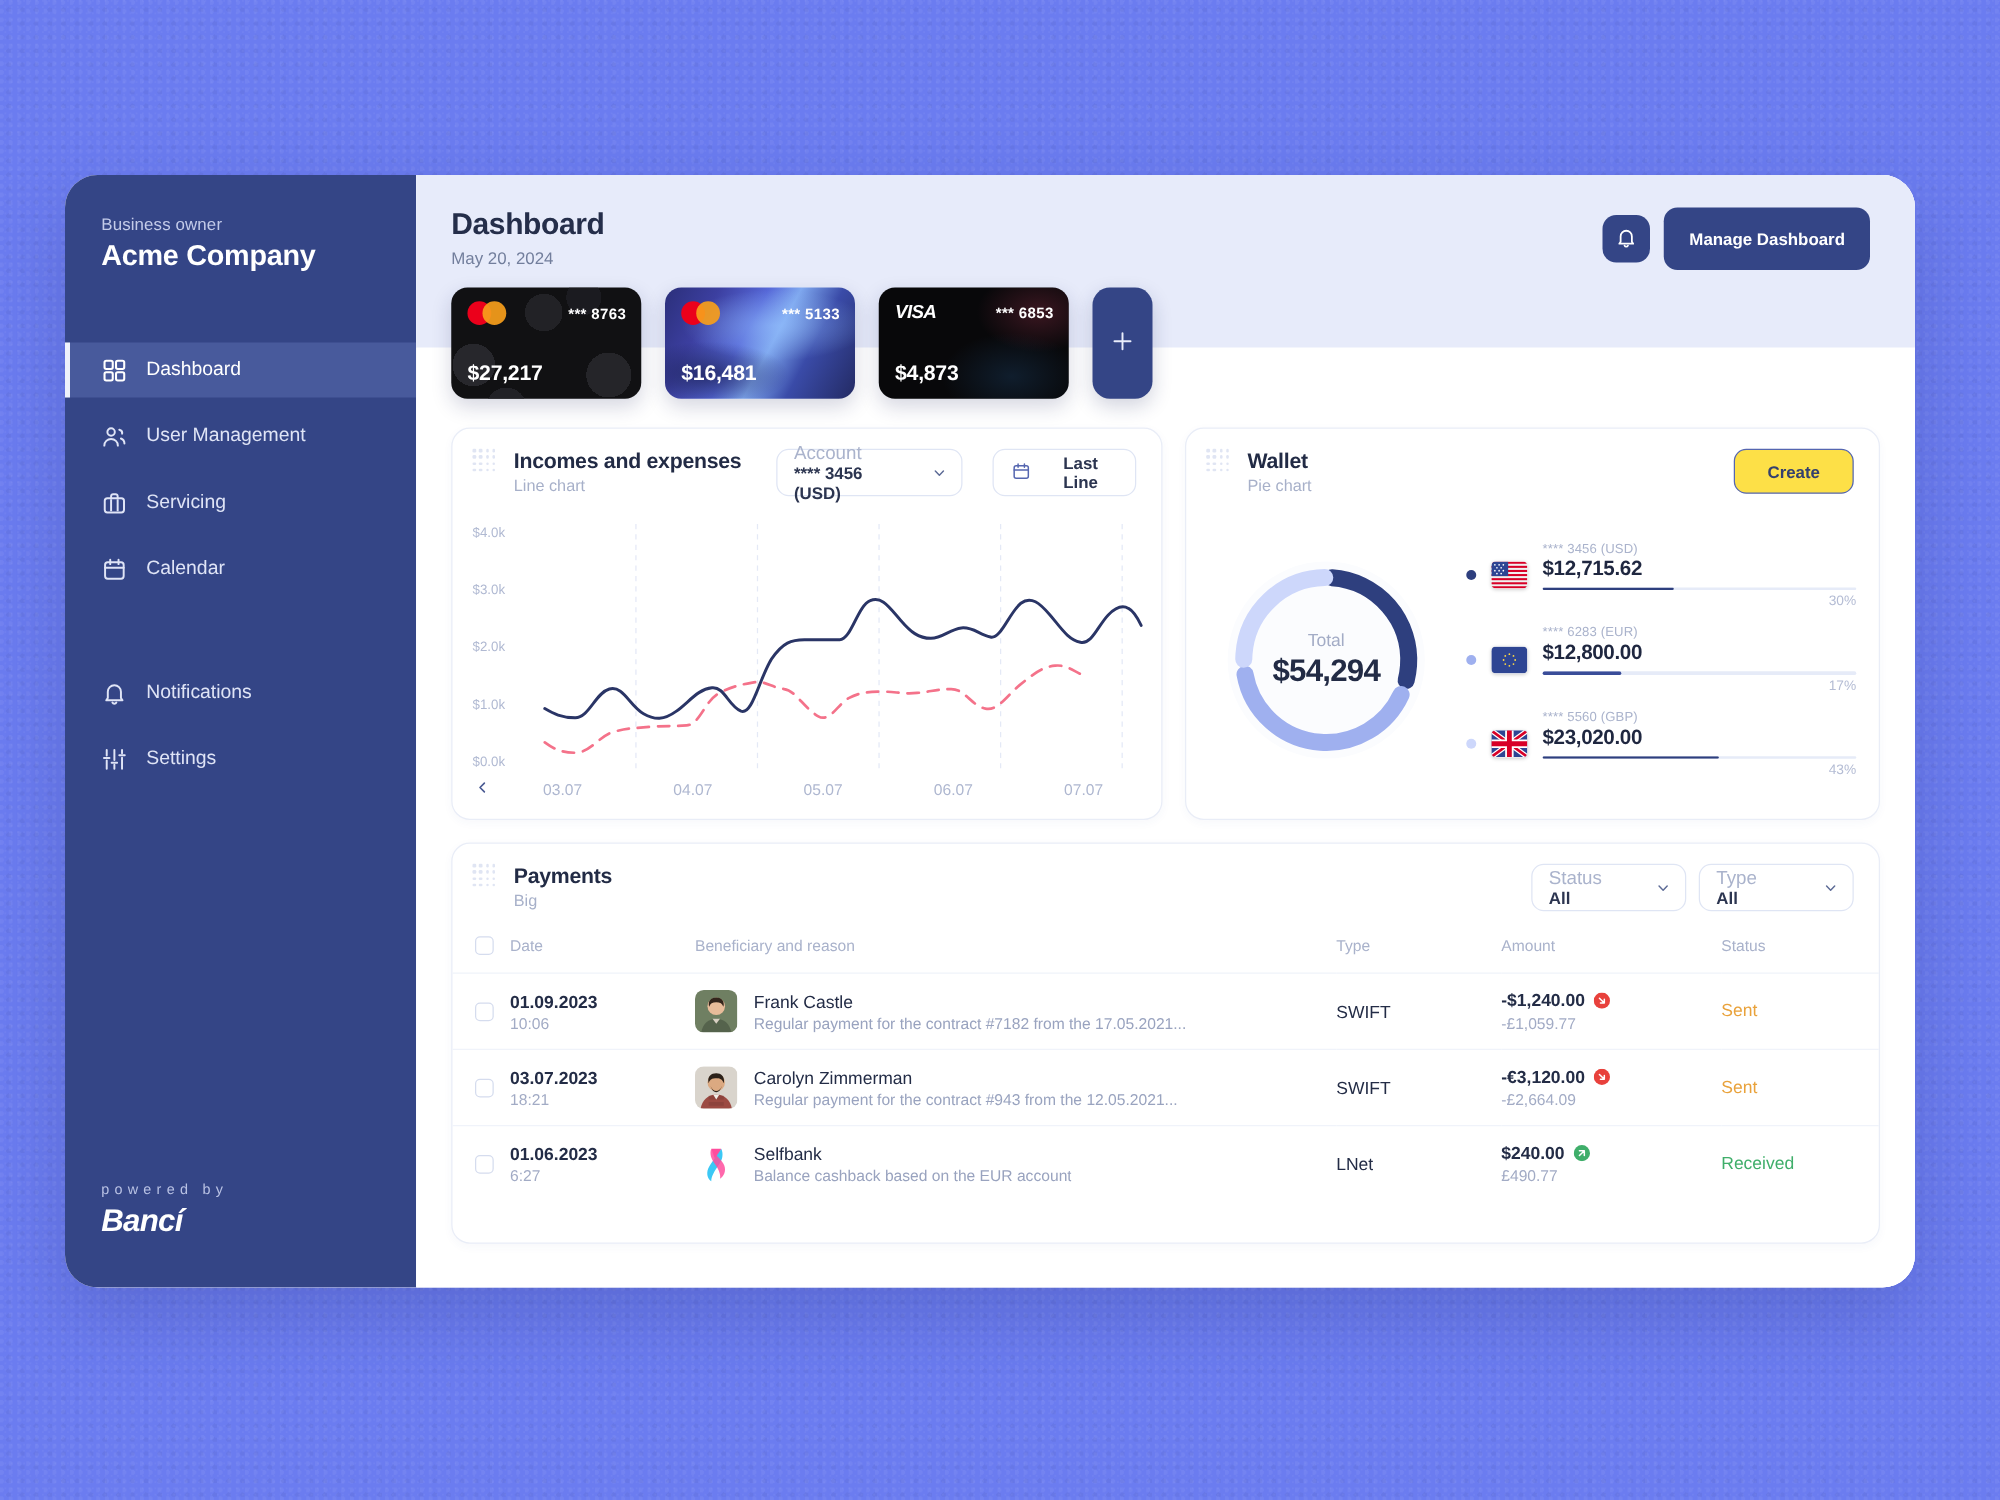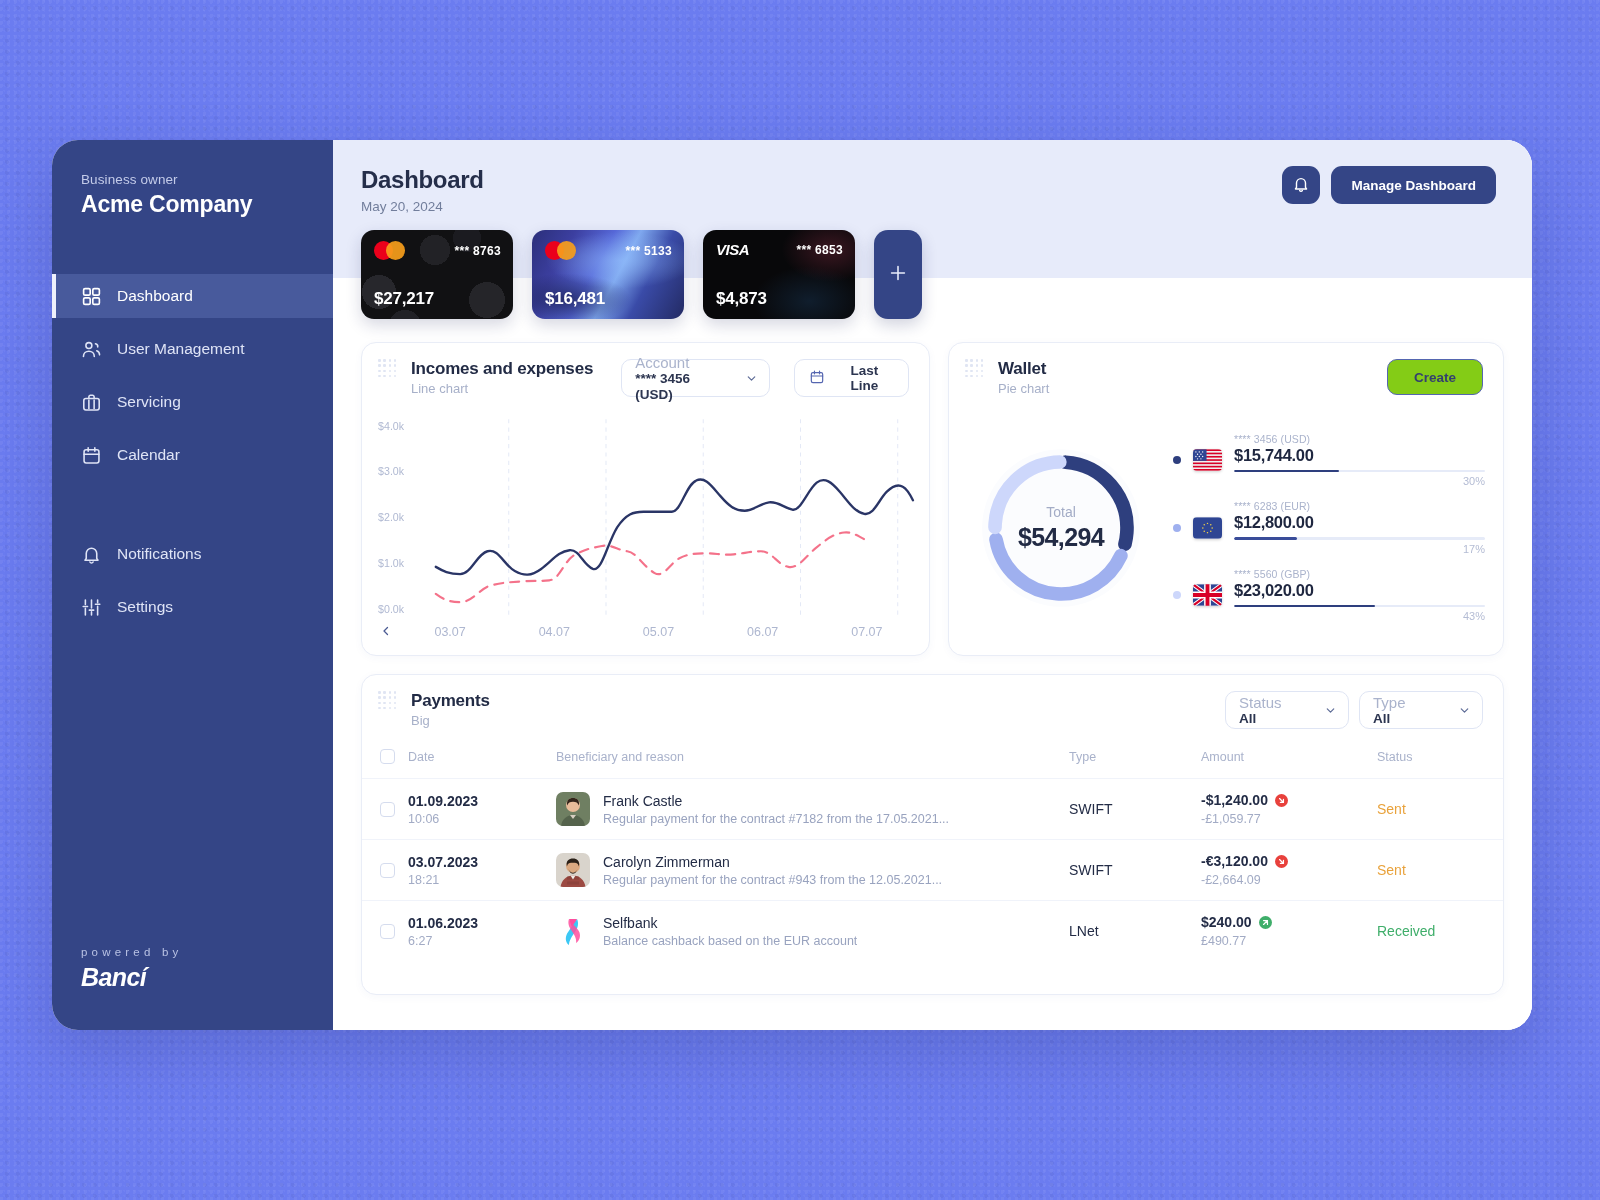--- a/index.html
+++ b/index.html
@@ -86,21 +86,21 @@
   .page-title { font-size: 24px; font-weight: 700; color: #252e4a; letter-spacing: -.3px; }
   .page-date { font-size: 13.5px; color: #727e9c; margin-top: 5px; }
   .header-actions { display: flex; align-items: center; gap: 11px; }
   .bell-btn {
     width: 38px; height: 38px; border-radius: 11px;
     background: #344586; display: flex; align-items: center; justify-content: center;
     cursor: pointer; border: none;
   }
   .bell-btn svg { width: 18px; height: 18px; }
   .manage-btn {
-    height: 38px; padding: 0 20px; border-radius: 11px;
+    height: 50px; padding: 0 20px; border-radius: 11px;
     background: #344586; color: #fff; font-size: 13.5px; font-weight: 700;
     display: flex; align-items: center; border: none; cursor: pointer;
     font-family: inherit;
   }
 
   
   .cards-row {
     position: absolute; left: 28px; top: 90px;
     display: flex; gap: 19px; align-items: stretch; z-index: 4;
   }
@@ -186,21 +186,21 @@
   .select-value { font-size: 13.5px; color: #2c3550; font-weight: 600; }
   .chev svg { width: 13px; height: 13px; display:block; }
   .btn-outline {
     height: 38px; padding: 0 14px; border-radius: 10px; border: 1px solid #dfe5f4;
     display:flex; align-items:center; gap: 10px; background:#fff; cursor:pointer;
     font-size: 13.5px; color: #2c3550; font-weight: 600; font-family: inherit;
   }
   .btn-outline svg { width: 16px; height: 16px; }
   .create-btn {
     height: 36px; padding: 0 26px; border-radius: 10px; border: 1.4px solid #5566b0;
-    background: #84cc16; color: #34406e; font-size: 13.5px; font-weight: 600; cursor: pointer;
+    background: #fde047; color: #34406e; font-size: 13.5px; font-weight: 600; cursor: pointer;
     font-family: inherit;
   }
 
   
   .chart-panel { flex: 1 1 auto; width: 556px; height: 314px; display:flex; flex-direction:column; }
   .chart-body { flex: 1; position: relative; padding: 4px 10px 0 10px; }
   .chart-svg { width: 100%; height: 100%; display:block; }
   .chart-xaxis { display: flex; align-items: center; padding: 0 10px 14px 12px; gap: 0; }
   .prev-btn { width: 24px; flex: 0 0 24px; display:flex; align-items:center; justify-content:center; cursor:pointer; }
   .prev-btn svg { width: 12px; height: 12px; }
@@ -588,21 +588,21 @@
                       <circle cx="3" cy="7.4" r=".7"></circle>
                         <circle cx="6.5" cy="7.4" r=".7"></circle>
                         <circle cx="10" cy="7.4" r=".7"></circle>
                       <circle cx="4.7" cy="9.8" r=".7"></circle>
                         <circle cx="8.2" cy="9.8" r=".7"></circle>
                     </g>
                   </svg>
                 </span>
                 <div class="wallet-info">
                   <div class="wallet-acct">**** 3456 (USD)</div>
-                  <div class="wallet-amt">$15,744.00</div>
+                  <div class="wallet-amt">$12,715.62</div>
                   <div class="wallet-bar">
                       <i style="width:42%;background:#2e3f7e"></i>
                     </div>
                   <div class="wallet-pct">30%</div>
                 </div>
               </div>
 
               <div class="wallet-item">
                 <span class="legend-dot" style="background:#9fb0ef"></span>
                 <span class="flag">

